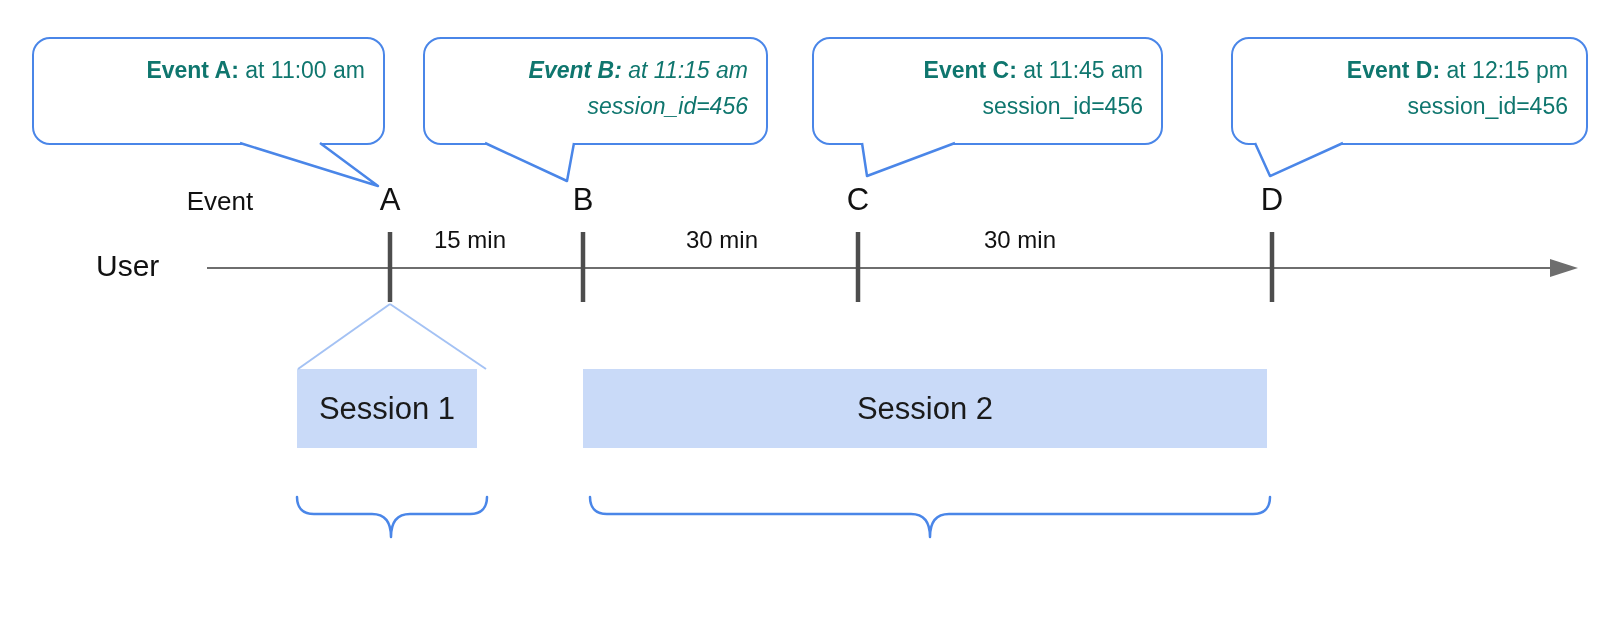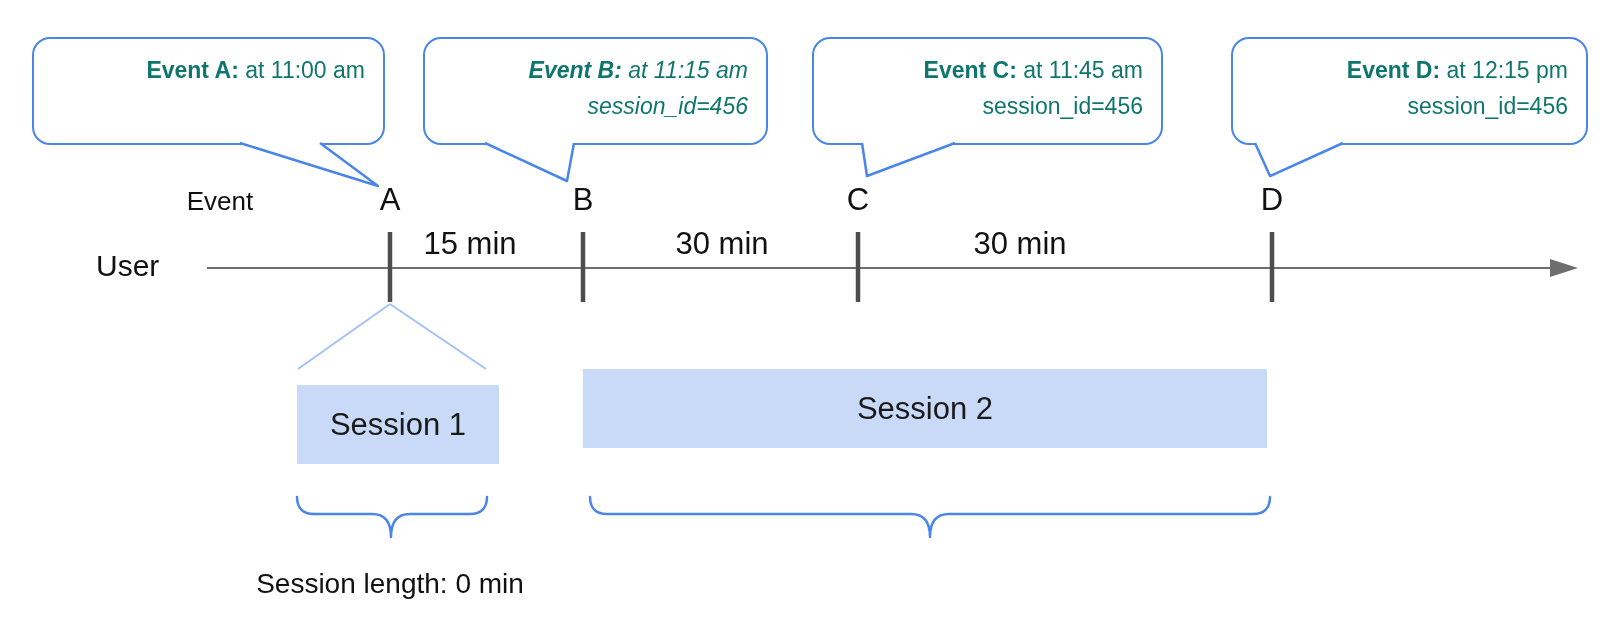--- a/index.html
+++ b/index.html
@@ -17,21 +17,21 @@
   .bubble .b{font-weight:bold;}
   .bar{
     position:absolute;top:369px;height:79px;background:#c9daf8;
     display:flex;align-items:center;justify-content:center;
     font-size:31px;color:#1a1a1a;
   }
   .lbl{position:absolute;white-space:nowrap;}
   .axis-lbl{font-size:26px;}
   .user-lbl{font-size:30px;}
   .evletter{font-size:31px;width:60px;text-align:center;}
-  .interval{font-size:31px;width:140px;text-align:center;}
+  .interval{font-size:24px;width:140px;text-align:center;}
   .sesslen{font-size:28px;text-align:center;}
   svg.overlay{position:absolute;left:0;top:0;pointer-events:none;}
 </style>
 </head>
 <body>
 
 <div id="stage">
 
   <div class="bubble" style="left:32px;top:37px;width:353px;">
     <div><span class="b">Event A:</span> <span>at 11:00 am</span></div>
@@ -42,40 +42,39 @@
   </div>
   <div class="bubble" style="left:812px;top:37px;width:351px;padding-left:12px;">
     <div><span class="b">Event C:</span> <span>at 11:45 am</span></div>
     <div>session_id=456</div>
   </div>
   <div class="bubble" style="left:1195px;top:37px;width:357px;margin-left:36px;">
     <div><span class="b">Event D:</span> <span>at 12:15 pm</span></div>
     <div>session_id=456</div>
   </div>
 
-  <div class="bar" style="left:297px;width:202px;margin-top:16px;">
+  <div class="bar" style="left:297px;width:180px;">
     <span>Session 1</span>
   </div>
   <div class="bar" style="left:583px;width:684px;align-items:center;">
     <span>Session 2</span>
   </div>
 
   <div class="lbl axis-lbl" style="left:150px;top:186px;width:140px;text-align:center;">Event</div>
   <div class="lbl user-lbl" style="left:96px;top:249px;">User</div>
 
   <div class="lbl evletter" style="left:360px;top:182px;">A</div>
   <div class="lbl evletter" style="left:553px;top:182px;">B</div>
   <div class="lbl evletter" style="left:828px;top:182px;">C</div>
   <div class="lbl evletter" style="left:1242px;top:182px;">D</div>
 
   <div class="lbl interval" style="left:400px;top:226px;">15 min</div>
   <div class="lbl interval" style="left:652px;top:226px;">30 min</div>
   <div class="lbl interval" style="left:950px;top:226px;">30 min</div>
 
-  <div class="lbl sesslen" style="left:190px;top:568px;width:400px;">Session length: 0 min</div>
 
   <svg class="overlay" width="1614" height="642" viewBox="0 0 1614 642">
 
     <path d="M 240,143 L 378,186 L 320,143" fill="#ffffff" stroke="#4a86e8" stroke-width="2.5" stroke-linejoin="round"></path>
     <path d="M 485,143 L 567,181 L 574,143" fill="#ffffff" stroke="#4a86e8" stroke-width="2.5" stroke-linejoin="round"></path>
     <path d="M 862,143 L 867,176 L 955,143" fill="#ffffff" stroke="#4a86e8" stroke-width="2.5" stroke-linejoin="round"></path>
     <path d="M 1255,143 L 1270,176 L 1343,143" fill="#ffffff" stroke="#4a86e8" stroke-width="2.5" stroke-linejoin="round"></path>
 
     <line x1="207" y1="268" x2="1552" y2="268" stroke="#6e6e6e" stroke-width="2"></line>
     <polygon points="1550,259 1578,268 1550,277" fill="#6e6e6e"></polygon>

